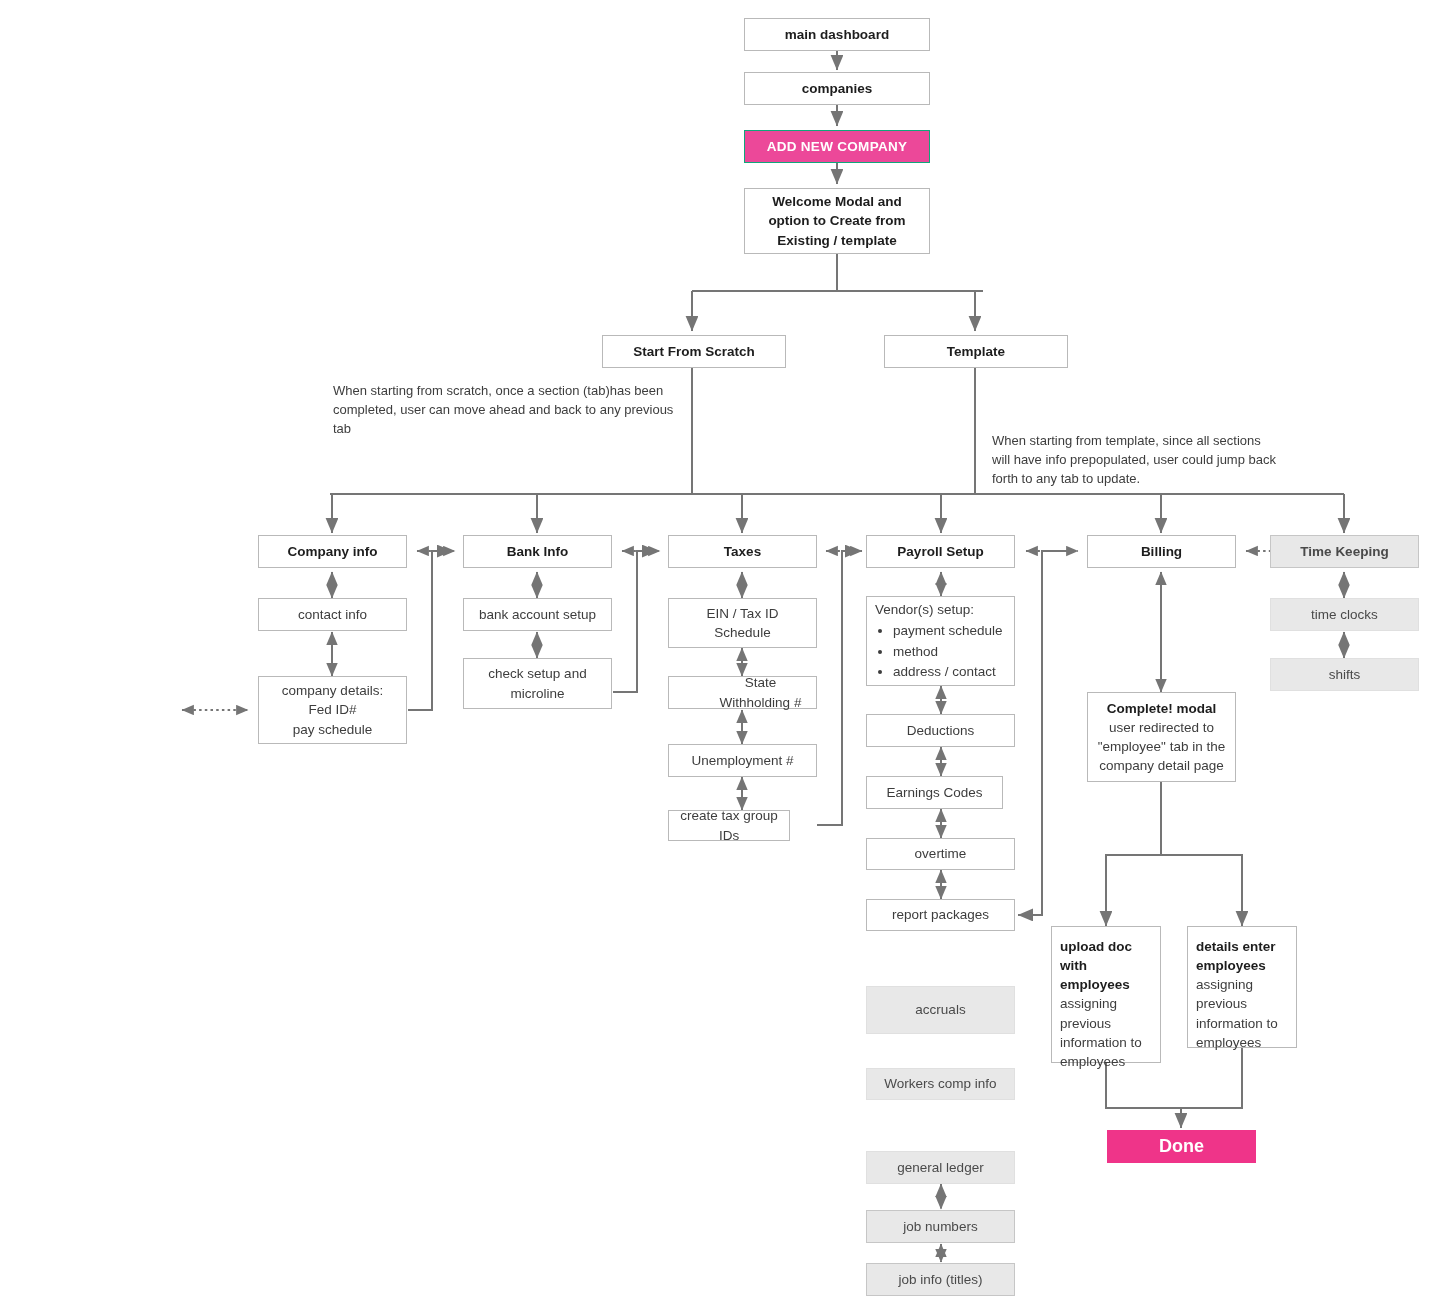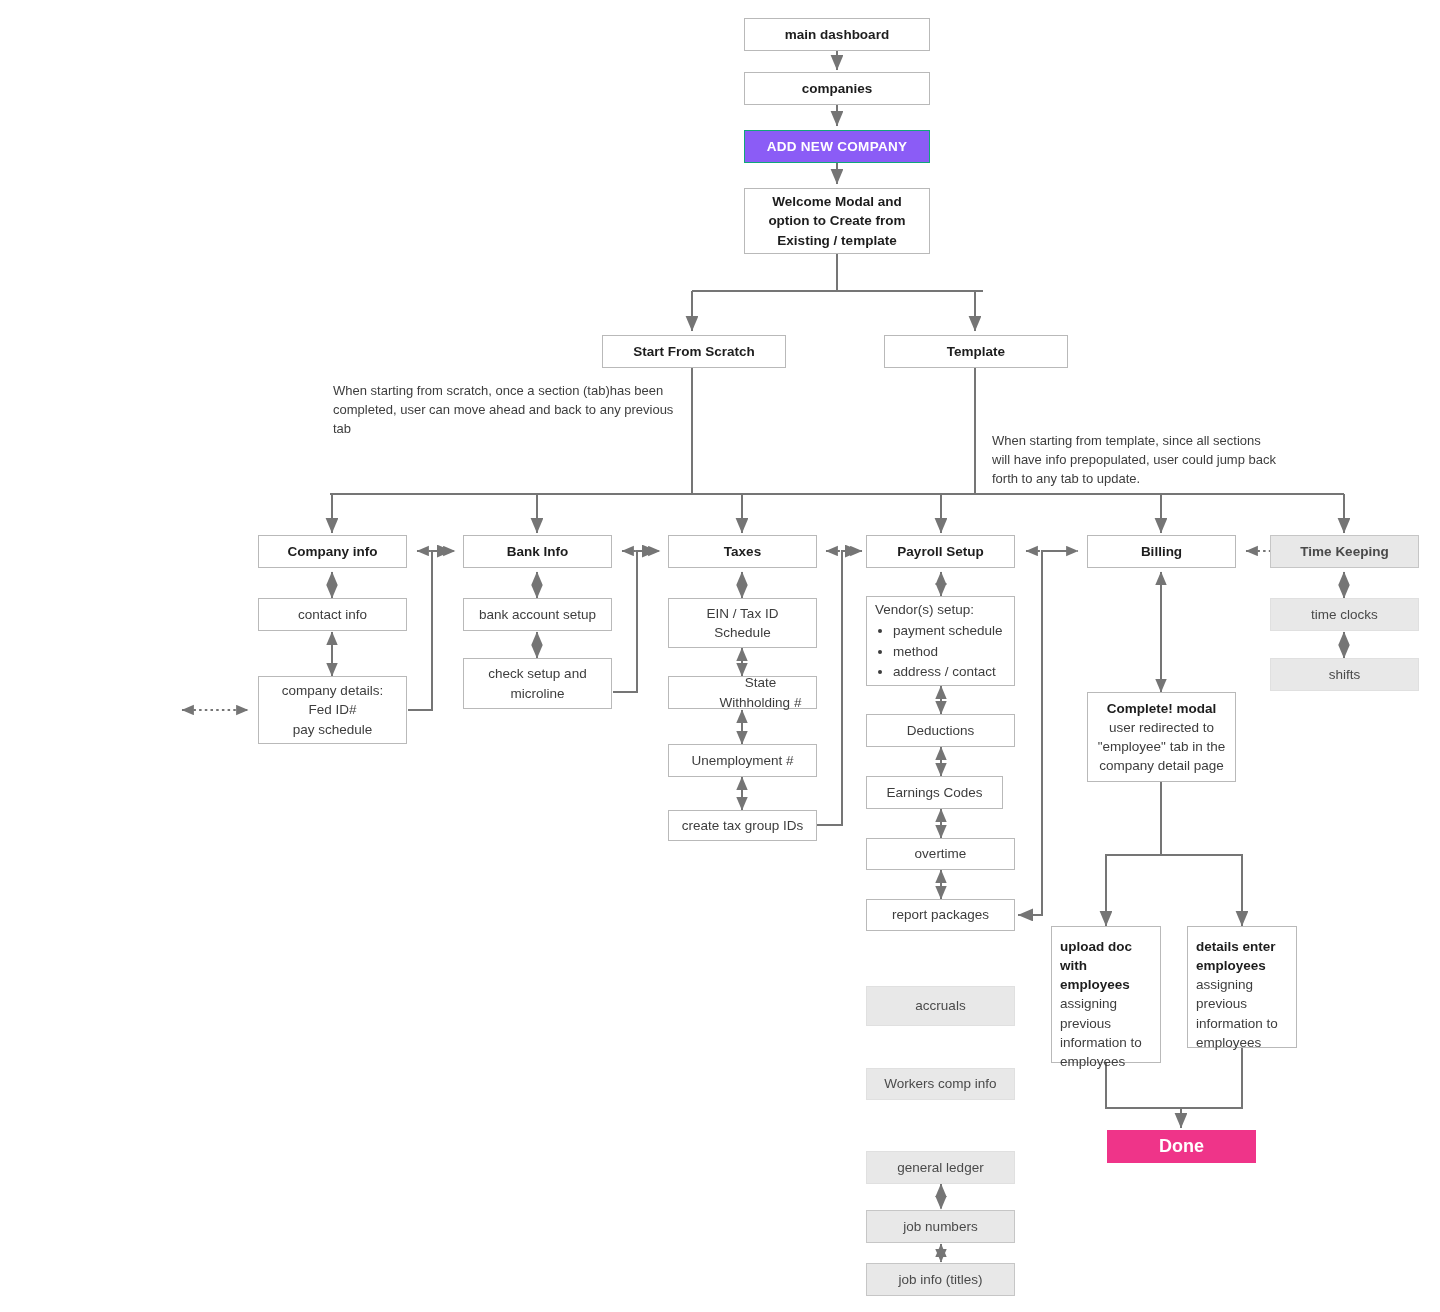--- a/index.html
+++ b/index.html
@@ -7,21 +7,21 @@
   #canvas{position:relative;width:1440px;height:1312px;overflow:hidden;background:#fff;}
   svg#wires{position:absolute;left:0;top:0;width:1440px;height:1312px;pointer-events:none;}
 
   .node{position:absolute;box-sizing:border-box;display:flex;align-items:center;
         justify-content:center;text-align:center;border:1px solid #b9b9b9;
         background:#ffffff;font-size:13.5px;line-height:1.42;color:#3d3d3d;
         padding:5px 8px;}
   .node.bold{font-weight:bold;color:#1d1d1d;}
   .node.gray{background:#e8e8e8;border-color:#e0e0e0;color:#4a4a4a;}
   .node.gray.bordered{border-color:#c6c6c6;}
-  .node.green{background:#8b5cf6;border-color:#10a77a;color:#ffffff;font-weight:bold;
+  .node.green{background:#ec4899;border-color:#10a77a;color:#ffffff;font-weight:bold;
               letter-spacing:.3px;font-size:13.5px;}
   .node.pink{background:#ef3489;border-color:#ef3489;color:#ffffff;font-weight:bold;font-size:18px;}
   .node.leftal{justify-content:flex-start;text-align:left;}
   .node .inner{width:100%;}
   .node ul{margin:2px 0 0 0;padding-left:18px;text-align:left;}
   .node ul li{margin:1px 0;}
   .node .ttl{font-weight:bold;color:#1d1d1d;display:block;}
   .note{position:absolute;font-size:13px;line-height:1.45;color:#3d3d3d;}
   .lbl{display:block;}
 </style>
@@ -189,21 +189,21 @@
 
   <div class="node" style="left:668px;top:598px;width:149px;height:50px;">
     <span class="lbl">EIN / Tax ID Schedule</span>
   </div>
   <div class="node" style="left:668px;top:676px;width:149px;height:33px;padding-left:44px;">
     <span class="lbl">State Withholding #</span>
   </div>
   <div class="node" style="left:668px;top:744px;width:149px;height:33px;">
     <span class="lbl">Unemployment #</span>
   </div>
-  <div class="node" style="left:668px;top:810px;width:149px;height:31px;text-align:center;">
+  <div class="node" style="left:668px;top:810px;width:122px;height:31px;text-align:center;">
     <span class="lbl">create tax group IDs</span>
   </div>
 
   <div class="node leftal" style="left:866px;top:596px;width:149px;height:90px;">
     <div class="inner">
       <span>Vendor(s) setup:</span>
       <ul>
         <li>payment schedule</li>
         <li>method</li>
         <li>address / contact</li>
@@ -216,21 +216,21 @@
   <div class="node" style="left:866px;top:776px;width:137px;height:33px;">
     <span class="lbl">Earnings Codes</span>
   </div>
   <div class="node" style="left:866px;top:838px;width:149px;height:32px;">
     <span class="lbl">overtime</span>
   </div>
   <div class="node" style="left:866px;top:899px;width:149px;height:32px;">
     <span class="lbl">report packages</span>
   </div>
 
-  <div class="node gray" style="left:866px;top:986px;width:149px;height:40px;">
+  <div class="node gray" style="left:866px;top:986px;width:149px;height:48px;">
     <span class="lbl">accruals</span>
   </div>
   <div class="node gray" style="left:866px;top:1068px;width:149px;height:32px;">
     <span class="lbl">Workers comp info</span>
   </div>
   <div class="node gray" style="left:866px;top:1151px;width:149px;height:33px;">
     <span class="lbl">general ledger</span>
   </div>
   <div class="node gray bordered" style="left:866px;top:1210px;width:149px;height:33px;">
     <span class="lbl">job numbers</span>

